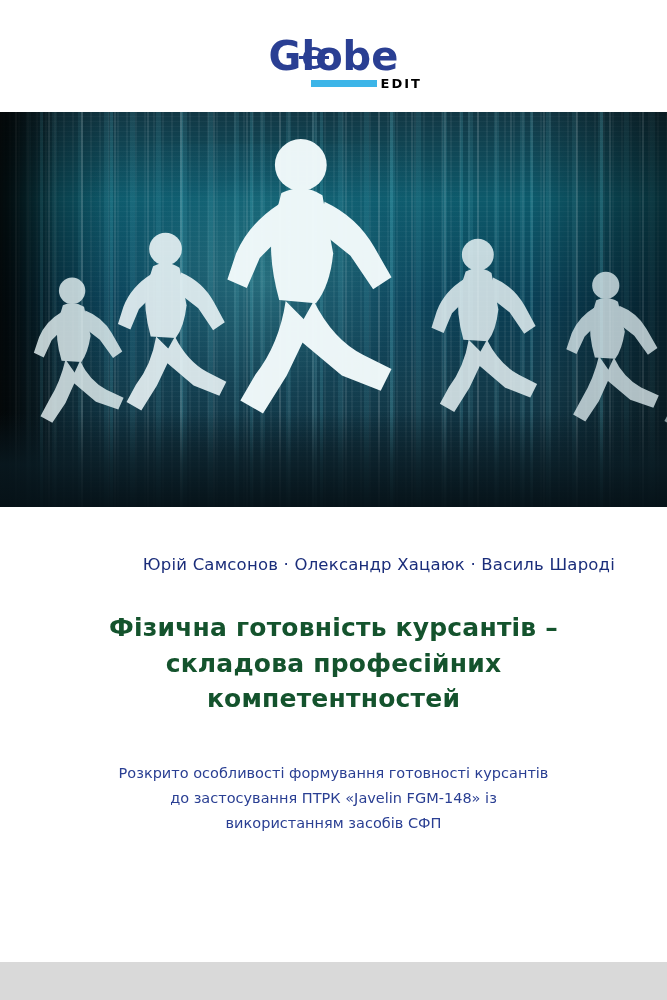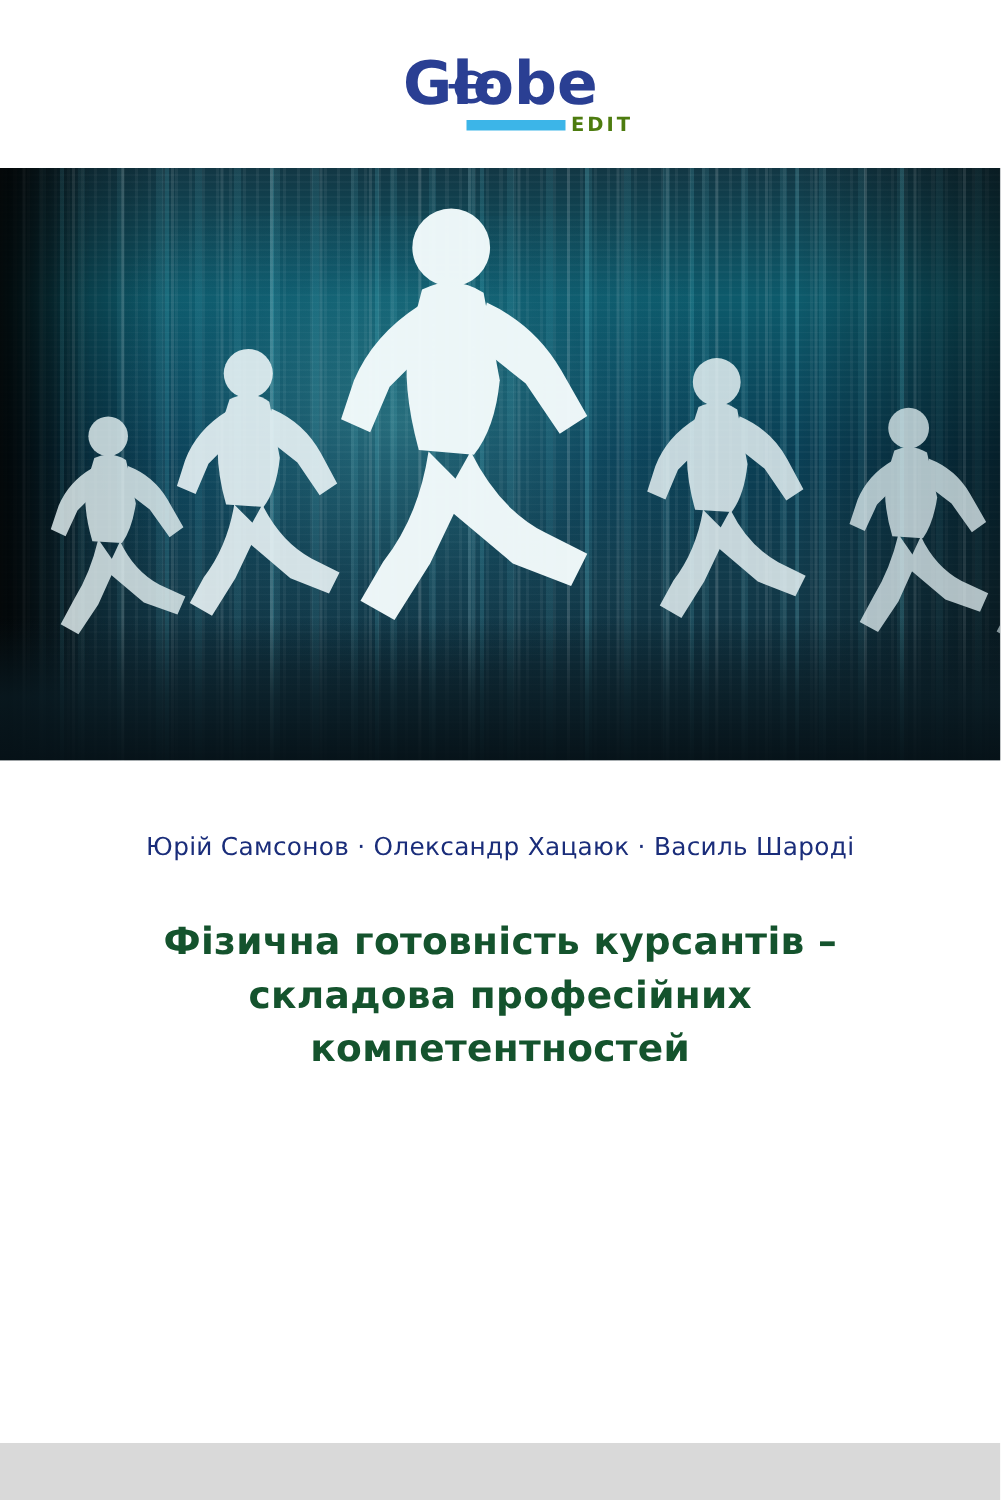--- a/index.html
+++ b/index.html
@@ -58,21 +58,21 @@
     position: absolute;
     left: 42px; top: 44px;
     width: 66px; height: 7px;
     background: #3cb5e8;
   }
   .logo-edit {
     position: absolute;
     left: 112px; top: 40px;
     font-size: 13px;
     font-weight: 700;
-    color: #4d7c0f;
+    color: #000000;
     letter-spacing: 2px;
   }
 
   
   .art {
     position: absolute;
     left: 0; top: 112px;
     width: 667px; height: 395px;
     overflow: hidden;
     background: #0c1a22;
@@ -123,21 +123,21 @@
   
   .text-area {
     position: absolute;
     left: 0; top: 507px;
     width: 667px; height: 455px;
     background: #ffffff;
     padding: 0 52px;
   }
   .authors {
     margin-top: 48px;
-    text-align: center;
+    text-align: right;
     font-size: 16.5px;
     color: #1a2d7a;
     letter-spacing: 0.2px;
   }
   .title {
     margin-top: 36px;
     text-align: center;
     font-size: 25px;
     font-weight: 700;
     color: #14532d;
@@ -254,16 +254,21 @@
           <path d="M62 134 q-8 34 -24 60 l-14 26 18 10 20 -30 18 -40 z"></path>
           <path d="M84 136 q14 30 40 44 l26 12 -8 18 -34 -12 -38 -32 z"></path>
         </g>
       </svg>
     </div>
   </div>
 
   <div class="text-area">
     <div class="authors">Юрій Самсонов · Олександр Хацаюк · Василь Шароді</div>
     <div class="title">Фізична готовність курсантів – складова професійних компетентностей</div>
+    <div class="subtitle">
+      <div>Розкрито особливості формування готовності курсантів</div>
+      <div>до застосування ПТРК «Javelin FGM-148» із</div>
+      <div>використанням засобів СФП</div>
+    </div>
   </div>
 
   <div class="bottom-band"></div>
 </div>
 
 </body></html>

